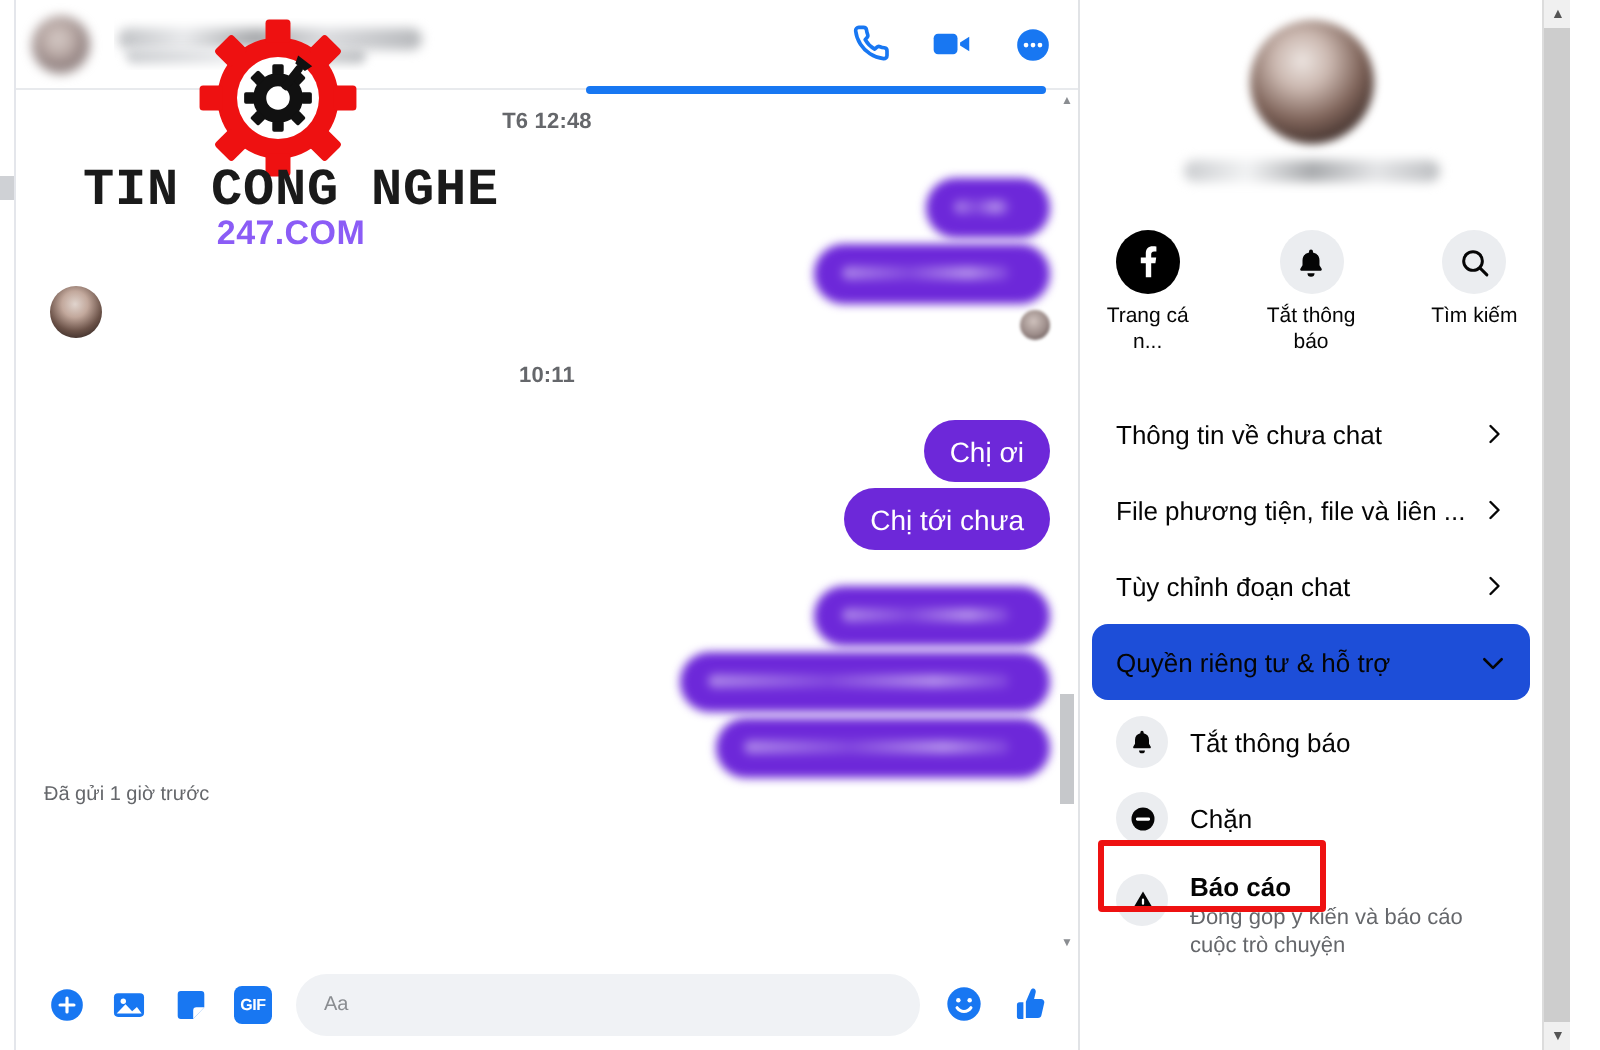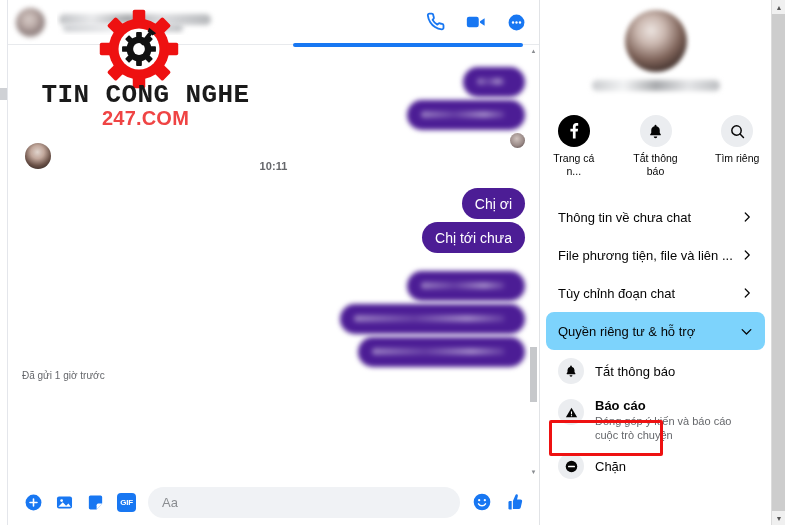--- a/index.html
+++ b/index.html
@@ -121,21 +121,21 @@
     color: #65676b;
     font-weight: 600;
     margin: 10px 0 8px;
     letter-spacing: .1px;
   }
 
   .row { display: flex; margin-bottom: 3px; align-items: flex-end; }
   .row.out { justify-content: flex-end; }
 
   .bubble {
-    background: #4c1d95;
+    background: #6d28d9;
     border-radius: 18px;
     height: 30px;
     position: relative;
     overflow: hidden;
   }
   .bubble.blurred { filter: blur(2.4px); }
   .bubble.blurred::after {
     content: "";
     position: absolute; left: 14px; top: 11px; right: 20px; height: 7px;
     border-radius: 4px;
@@ -181,21 +181,21 @@
     background: #fff;
   }
   .comp-ico { cursor: pointer; display: flex; align-items: center; justify-content: flex-end; }
   .comp-input {
     flex: 1;
     height: 31px;
     background: #f0f2f5;
     border-radius: 16px;
     display: flex; align-items: center;
     padding: 0 14px;
-    font-size: 13px;
+    font-size: 10px;
     color: #8a8d91;
   }
   .gif-badge {
     width: 19px; height: 19px; border-radius: 4px;
     background: #1877f2; color: #fff;
     font-size: 8px; font-weight: 700;
     display: flex; align-items: center; justify-content: center;
     letter-spacing: -.2px;
   }
 
@@ -246,21 +246,21 @@
   }
 
   .rp-menu { margin-top: 20px; padding: 0 6px; }
   .rp-item {
     height: 38px;
     display: flex; align-items: center;
     padding: 0 12px 0 12px;
     border-radius: 8px;
     cursor: pointer;
   }
-  .rp-item.active { background: #7dd3fc; }
+  .rp-item.active { background: #1d4ed8; }
   .rp-item .itxt { flex: 1; font-size: 13px; color: #050505; }
   .rp-item .chev { color: #050505; font-size: 13px; display: flex; align-items: center; }
 
   .rp-sub { padding: 0 6px; margin-top: 2px; }
   .rp-subitem {
     min-height: 38px;
     display: flex; align-items: center;
     padding: 5px 12px;
     border-radius: 8px;
     cursor: pointer;
@@ -322,23 +322,23 @@
     font-size: 26px;
     font-weight: 700;
     color: #1a1a1a;
     letter-spacing: .4px;
     font-family: Liberation Mono, monospace;
   }
   .wm-line2 {
     position: absolute; left: 0; top: 99px;
     width: 215px;
     text-align: center;
-    font-size: 20px;
+    font-size: 17px;
     font-weight: 700;
-    color: #ef4444;
+    color: #8b5cf6;
     letter-spacing: .2px;
   }
 </style>
 </head>
 <body>
 
 <div class="app">
 
   <div class="left-sliver">
     <div class="lsb"></div>
@@ -374,20 +374,21 @@
         </div>
       </div>
     </div>
 
     <div class="blue-underline"></div>
 
     <div class="msg-area">
 
       <div class="left-avatar-float"></div>
 
+      <div class="timestamp">T6 12:48</div>
 
       <div class="row out" style="margin-top:22px;">
         <div class="bubble blurred" style="width:62px;"></div>
       </div>
       <div class="row out">
         <div class="bubble blurred" style="width:118px;"></div>
       </div>
       <div class="row out" style="margin-top:1px;">
         <div class="mini-avatar"></div>
       </div>
@@ -488,21 +489,21 @@
           </div>
           <div class="lbl">Tắt thông báo</div>
         </div>
         <div class="rp-action">
           <div class="circ">
             <svg width="17" height="17" viewBox="0 0 24 24" fill="none" stroke="#050505" stroke-width="2.1" stroke-linecap="round">
               <circle cx="10.6" cy="10.6" r="6.6"></circle>
               <path d="M15.6 15.6 L20.4 20.4"></path>
             </svg>
           </div>
-          <div class="lbl">Tìm riêng</div>
+          <div class="lbl">Tìm kiếm</div>
         </div>
       </div>
 
       <div class="rp-menu">
         <div class="rp-item">
           <span class="itxt">Thông tin về chưa chat</span>
           <span class="chev">
             <svg width="12" height="12" viewBox="0 0 24 24" fill="none" stroke="#050505" stroke-width="2.4" stroke-linecap="round" stroke-linejoin="round">
                 <path d="M8.5 4 L16.5 12 L8.5 20"></path>
               </svg>
@@ -538,44 +539,44 @@
         <div class="rp-subitem">
           <span class="sicon">
             <svg width="14" height="14" viewBox="0 0 24 24" fill="#050505">
               <path d="M12 2.4a1.4 1.4 0 0 1 1.4 1.4v.7a6 6 0 0 1 4.6 5.8v3.3l1.5 2.5c.3.6-.1 1.3-.8 1.3H5.3c-.7 0-1.1-.7-.8-1.3L6 13.6v-3.3a6 6 0 0 1 4.6-5.8v-.7A1.4 1.4 0 0 1 12 2.4z"></path>
               <path d="M9.5 19.2h5a2.5 2.5 0 0 1-5 0z"></path>
             </svg>
           </span>
           <span class="stxt">Tắt thông báo</span>
         </div>
 
+
+        <div class="rp-subitem">
+          <span class="sicon">
+            <svg width="15" height="15" viewBox="0 0 24 24">
+              <circle cx="12" cy="12" r="9.2" fill="#050505"></circle>
+              <rect x="6.4" y="10.7" width="11.2" height="2.6" rx="1.1" fill="#fff"></rect>
+            </svg>
+          </span>
+          <span class="stxt">Chặn</span>
+        </div>
 
         <div class="rp-subitem" style="align-items:flex-start;padding-top:8px;">
           <span class="sicon" style="margin-top:1px;">
             <svg width="15" height="15" viewBox="0 0 24 24">
               <circle cx="12" cy="12" r="9.2" fill="#ebedf0"></circle>
               <path d="M12 4.4 L21 19.6 H3z" fill="#050505"></path>
               <rect x="11.1" y="10" width="1.8" height="5" rx=".9" fill="#fff"></rect>
               <circle cx="12" cy="17" r="1" fill="#fff"></circle>
             </svg>
           </span>
           <span style="display:block;">
             <span class="stxt" style="display:block;font-weight:600;">Báo cáo</span>
             <span class="ssub" style="display:block;">Đóng góp ý kiến và báo cáo cuộc trò chuyện</span>
           </span>
-        </div>
-
-        <div class="rp-subitem">
-          <span class="sicon">
-            <svg width="15" height="15" viewBox="0 0 24 24">
-              <circle cx="12" cy="12" r="9.2" fill="#050505"></circle>
-              <rect x="6.4" y="10.7" width="11.2" height="2.6" rx="1.1" fill="#fff"></rect>
-            </svg>
-          </span>
-          <span class="stxt">Chặn</span>
         </div>
       </div>
     </div>
 
     <div class="rp-scrollbar">
       <div class="arrow">▲</div>
       <div class="track"></div>
       <div class="arrow" style="position:absolute;bottom:0;">▼</div>
     </div>
   </div>

